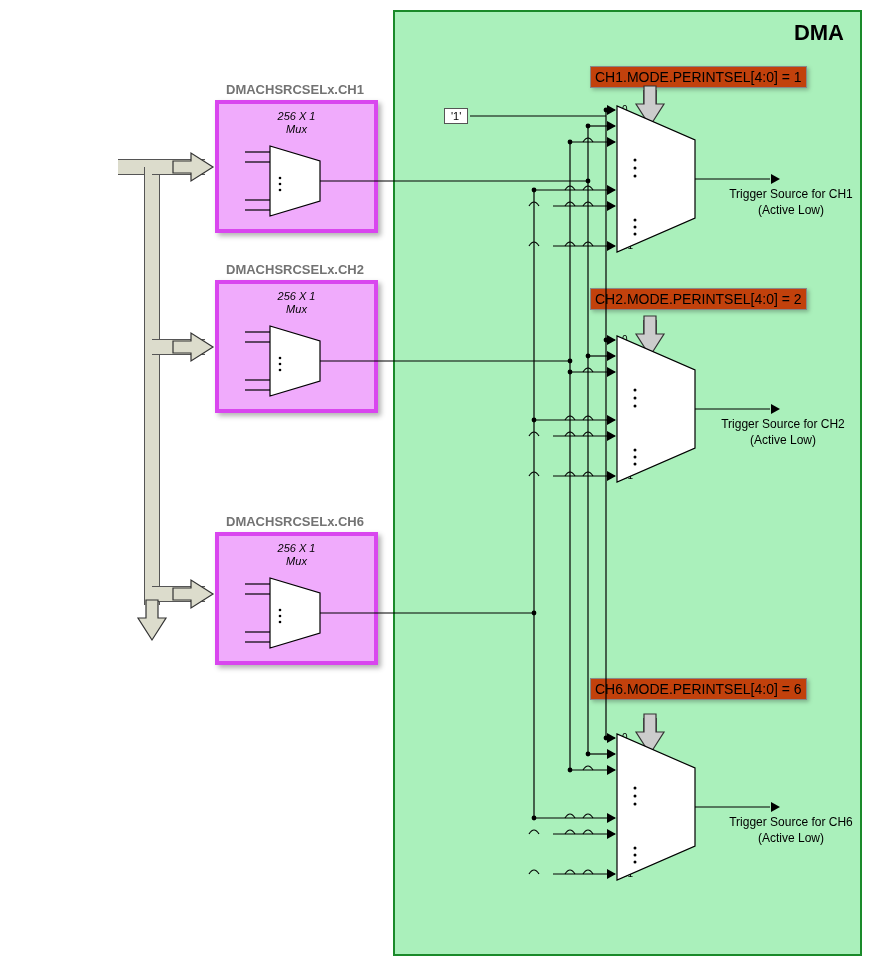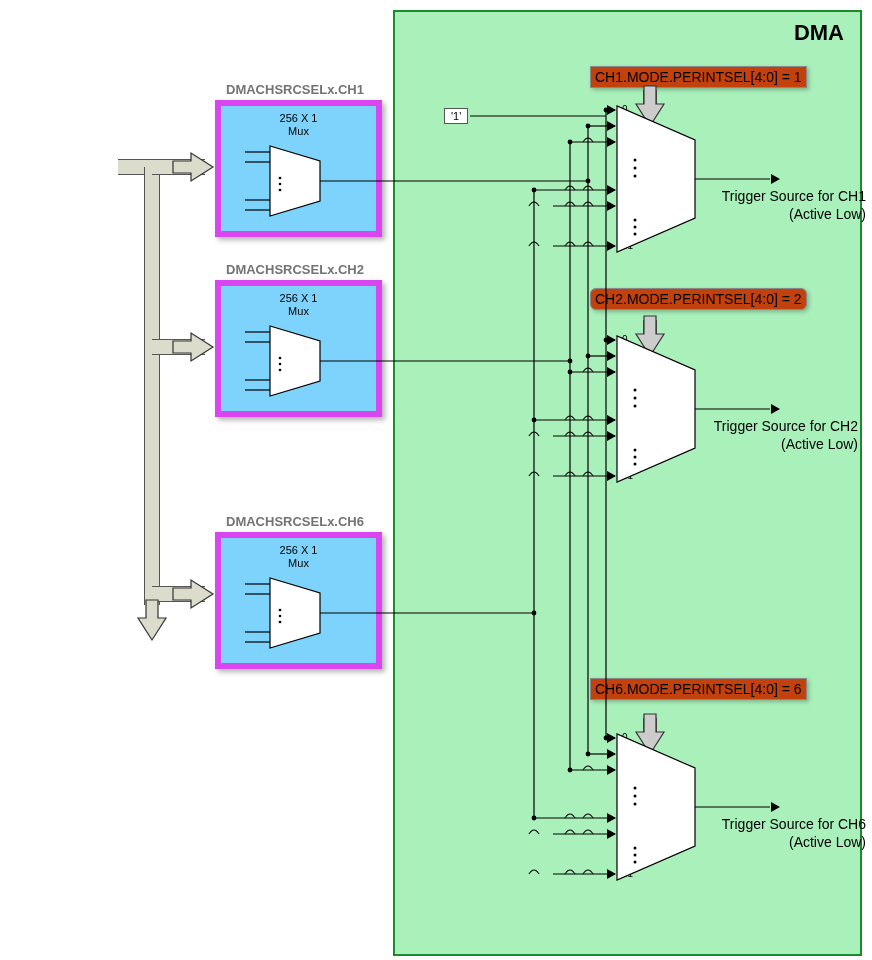--- a/index.html
+++ b/index.html
@@ -30,23 +30,24 @@
   }
   .title-red {
     position: absolute;
     color: #737373;
     font-weight: bold;
     font-size: 13px;
     text-align: center;
   }
   .mux-box {
     position: absolute;
-    background: #7dd3fc;
-    border: 6px solid #d946ef;
+    background: #f0abfc;
+    border: 4px solid #d946ef;
     box-shadow: 3px 3px 5px rgba(0,0,0,.3);
+    font-style: italic;
   }
   .mux-label {
     position: absolute;
     top: 6px;
     left: 0;
     right: 0;
     text-align: center;
     font-size: 11px;
     line-height: 1.2;
   }
@@ -61,22 +62,22 @@
   }
   .dma-title {
     position: absolute;
     right: 16px;
     top: 8px;
     font-weight: bold;
     font-size: 22px;
   }
   .out-label {
     position: absolute;
-    font-size: 14px;
-    text-align: right;
+    font-size: 12px;
+    text-align: center;
     line-height: 1.3;
   }
   .small-one {
     position: absolute;
     border: 1px solid #555;
     background: #fff;
     font-size: 11px;
     padding: 1px 6px;
   }
   .mux-num {
@@ -114,21 +115,21 @@
 
   <div id="right-mux-container">
       <div class="yellow-box" style="left: 590px; top: 66px;">CH1.MODE.PERINTSEL[4:0] = 1</div>
       <div class="mux-num" style="left: 622px; top: 104px;">0</div>
       <div class="mux-num" style="left: 622px; top: 120px;">1</div>
       <div class="mux-num" style="left: 622px; top: 136px;">2</div>
       <div class="mux-num" style="left: 622px; top: 184px;">6</div>
       <div class="mux-num" style="left: 622px; top: 200px;">7</div>
       <div class="mux-num" style="left: 622px; top: 240px;">31</div>
       <div class="out-label" style="left: 716px; top: 187px; width: 150px;">Trigger Source for CH1<br>(Active Low)</div>
-      <div class="yellow-box" style="left: 590px; top: 288px; border-radius: 6px;">CH2.MODE.PERINTSEL[4:0] = 2</div>
+      <div class="yellow-box" style="left: 590px; top: 288px;">CH2.MODE.PERINTSEL[4:0] = 2</div>
       <div class="mux-num" style="left: 622px; top: 334px;">0</div>
       <div class="mux-num" style="left: 622px; top: 350px;">1</div>
       <div class="mux-num" style="left: 622px; top: 366px;">2</div>
       <div class="mux-num" style="left: 622px; top: 414px;">6</div>
       <div class="mux-num" style="left: 622px; top: 430px;">7</div>
       <div class="mux-num" style="left: 622px; top: 470px;">31</div>
       <div class="out-label" style="left: 708px; top: 417px; width: 150px;">Trigger Source for CH2<br>(Active Low)</div>
       <div class="yellow-box" style="left: 590px; top: 678px;">CH6.MODE.PERINTSEL[4:0] = 6</div>
       <div class="mux-num" style="left: 622px; top: 732px;">0</div>
       <div class="mux-num" style="left: 622px; top: 748px;">1</div>

